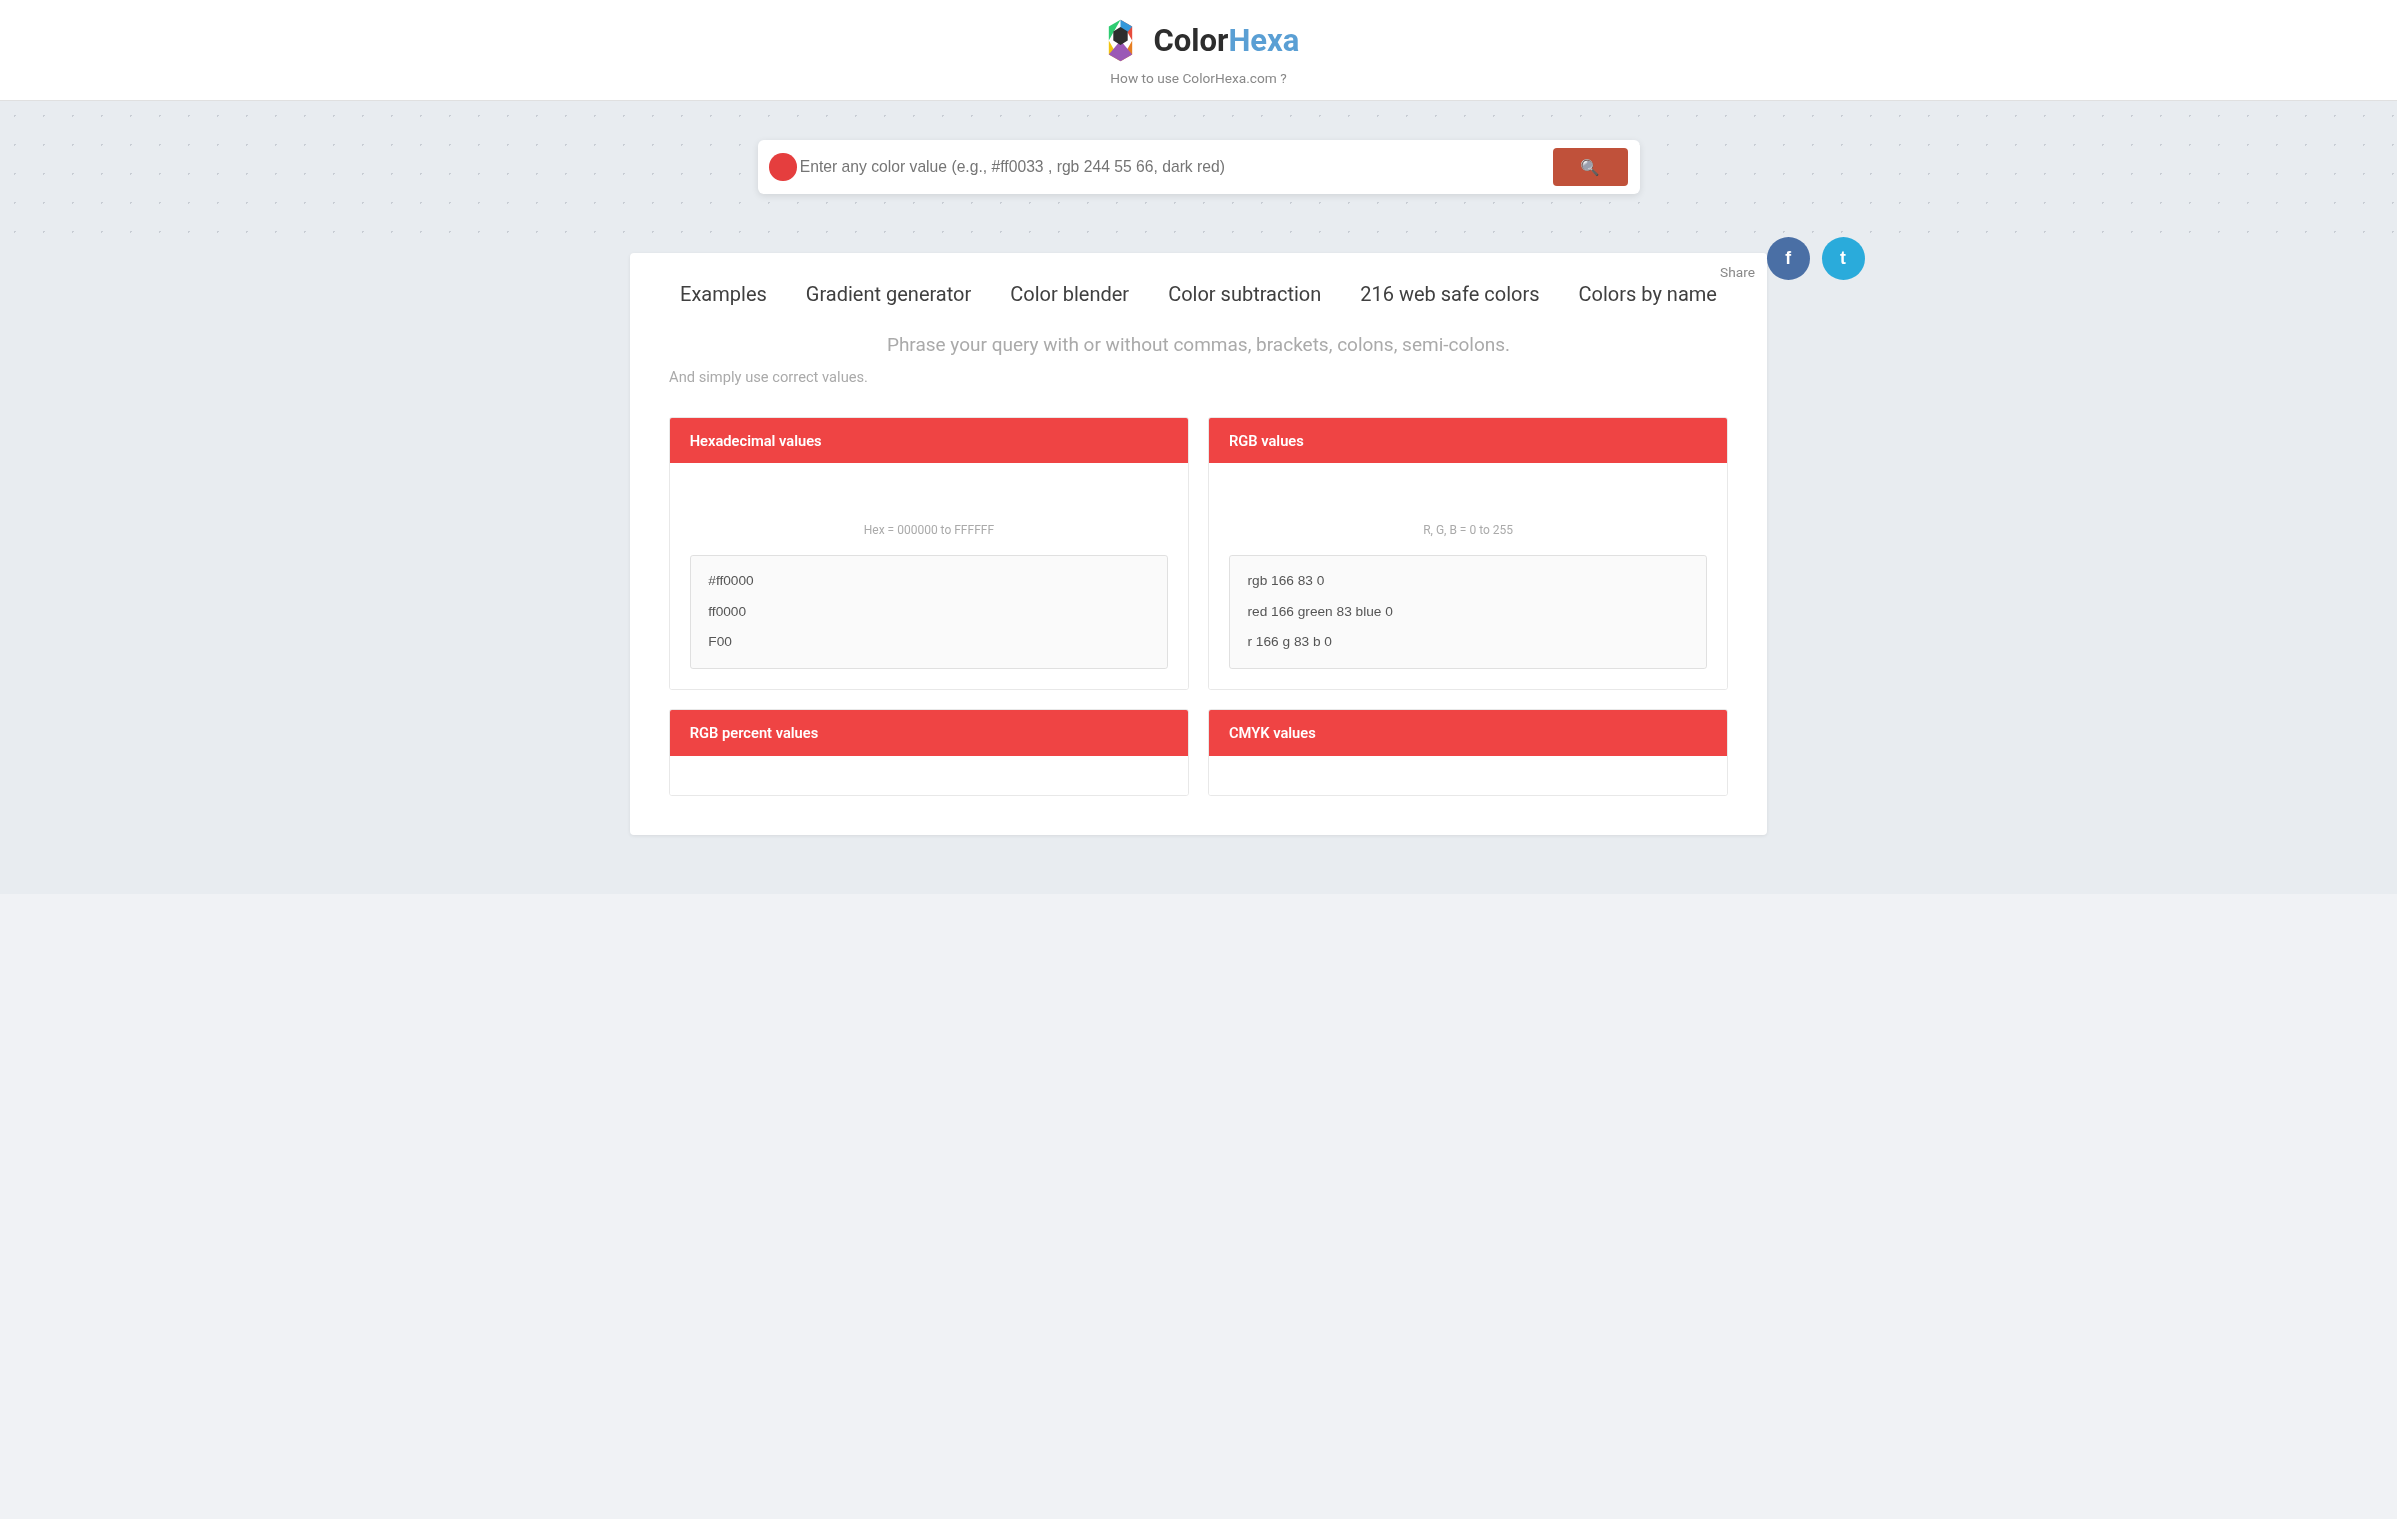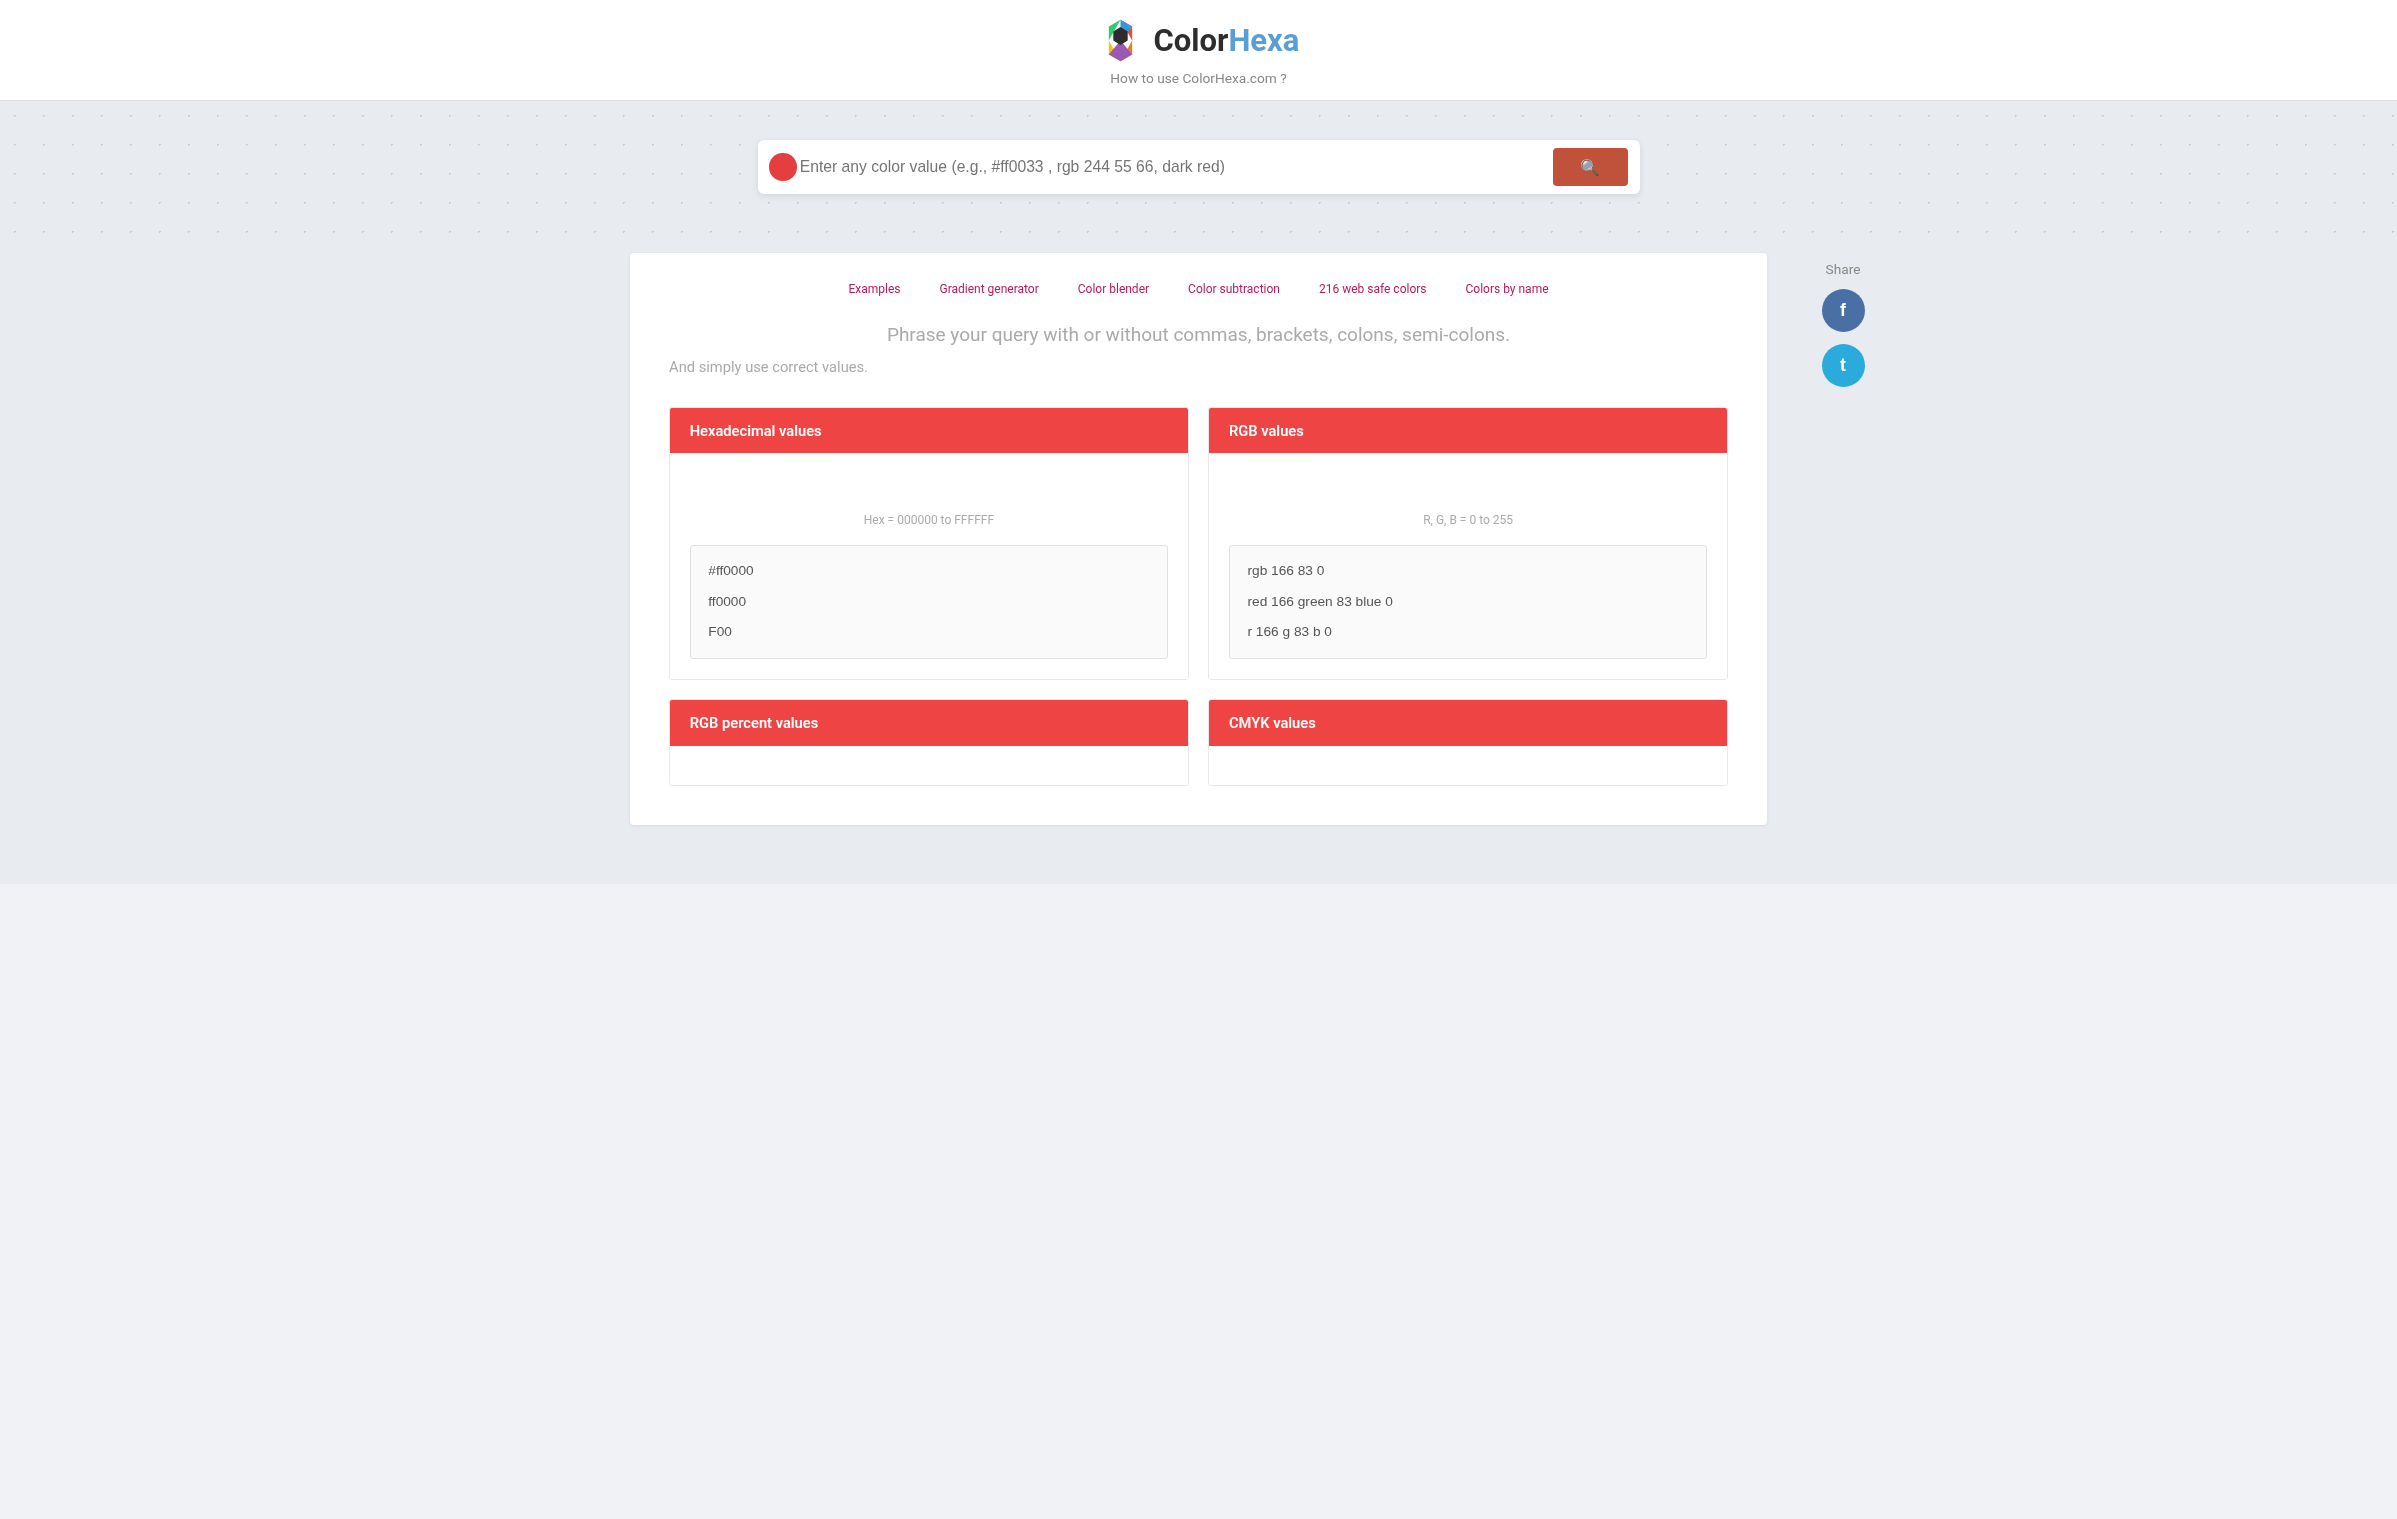--- a/index.html
+++ b/index.html
@@ -106,23 +106,23 @@
 
     
     .nav-links {
       display: flex;
       justify-content: center;
       gap: 39px;
       margin-bottom: 27.4px;
       flex-wrap: wrap;
     }
     .nav-link {
-      color: #be185d;
+      color: #404040;
       text-decoration: none;
-      font-size: 12px;
+      font-size: 20px;
       cursor: pointer;
     }
 
     .description-text {
       text-align: center;
       color: #aaa;
       font-size: 19px;
       margin-bottom: 11.8px;
     }
     .description-text-2 {
@@ -181,24 +181,24 @@
       line-height: 1.5;
     }
     .code-line:last-child {
       margin-bottom: 0;
     }
 
     
     .share-sidebar {
       position: absolute;
       right: -78px;
-      top: 28px;
+      top: 4px;
       display: flex;
-      flex-direction: column;
-      align-items: center;
+      flex-direction: row;
+      align-items: flex-end;
       gap: 11.8px;
     }
 
     .share-label {
       font-size: 13.7px;
       color: #888;
     }
 
     .social-btn {
       width: 43px;

